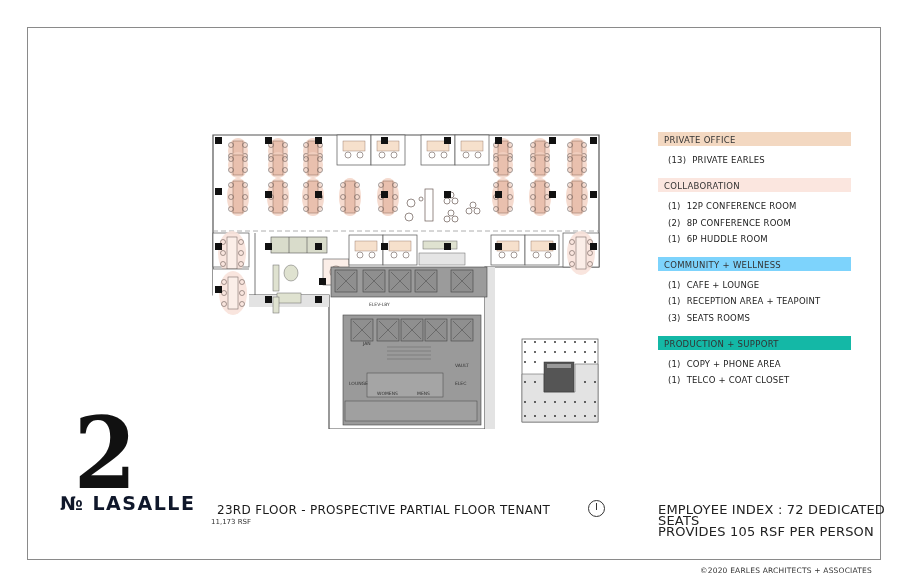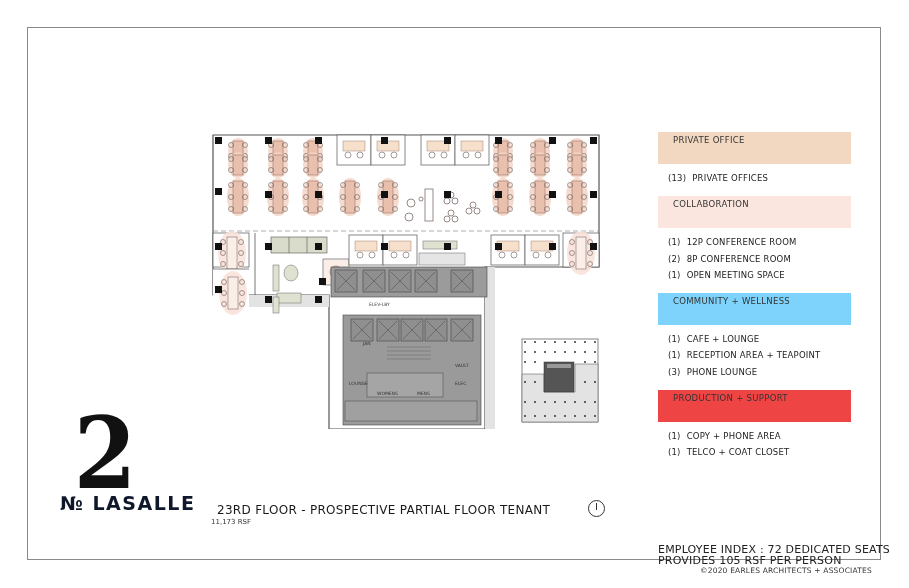--- a/index.html
+++ b/index.html
@@ -20,25 +20,25 @@
   .logo-name { position:absolute; left:60px; top:492px; font-size:19px; letter-spacing:1.5px; font-weight:bold; color:#0f172a; }
 
   
   .title { position:absolute; left:217px; top:503px; font-size:12px; letter-spacing:0.3px; color:#1a1a1a; }
   .subtitle { position:absolute; left:211px; top:518px; font-size:7px; color:#333; }
   .north { position:absolute; left:588px; top:500px; width:17px; height:17px; border:1.3px solid #333; border-radius:50%; box-sizing:border-box; }
   .north::after { content:""; position:absolute; left:6.5px; top:2px; width:1.3px; height:7px; background:#333; }
 
   
   .legend { position:absolute; left:658px; top:132px; width:193px; }
-  .sec-head { height:32px; line-height:17px; padding-left:15px; font-size:8.5px; letter-spacing:0.3px; color:#333; }
+  .sec-head { height:14px; line-height:17px; padding-left:6px; font-size:8.5px; letter-spacing:0.3px; color:#333; }
   .sec-items { padding:6px 0 10px 10px; }
   .item { font-size:8.5px; height:16.3px; line-height:16.3px; letter-spacing:0.2px; color:#222; white-space:nowrap; }
   .item .qty { display:inline-block; margin-right:6px; }
-  .employee { position:absolute; left:658px; top:504px; font-size:11px; line-height:11px; letter-spacing:0.2px; color:#222;margin-top:40px; }
+  .employee { position:absolute; left:658px; top:504px; font-size:13px; line-height:11px; letter-spacing:0.2px; color:#222; }
 </style>
 </head>
 <body>
 
 <div class="frame"></div>
 
 <div class="plan">
   <svg viewBox="0 0 390 296" xmlns="http://www.w3.org/2000/svg">
     <defs>
       <g id="ws">
@@ -282,41 +282,41 @@
 <div class="logo-name">№ LASALLE</div>
 
 <div class="title">23RD FLOOR - PROSPECTIVE PARTIAL FLOOR TENANT</div>
 <div class="subtitle">11,173 RSF</div>
 <div class="north"></div>
 
 <div class="legend">
   <div>
     <div class="sec-head" style="background:#f3d8c1">PRIVATE OFFICE</div>
     <div class="sec-items">
-      <div class="item"><span class="qty">(13)</span><span>PRIVATE OFFICES</span></div>
+      <div class="item"><span class="qty">(13)</span><span>PRIVATE EARLES</span></div>
     </div>
   </div>
   <div>
     <div class="sec-head" style="background:#fbe6df">COLLABORATION</div>
     <div class="sec-items">
       <div class="item"><span class="qty">(1)</span><span>12P CONFERENCE ROOM</span></div>
       <div class="item"><span class="qty">(2)</span><span>8P CONFERENCE ROOM</span></div>
-      <div class="item"><span class="qty">(1)</span><span>OPEN MEETING SPACE</span></div>
+      <div class="item"><span class="qty">(1)</span><span>6P HUDDLE ROOM</span></div>
     </div>
   </div>
   <div>
     <div class="sec-head" style="background:#7dd3fc">COMMUNITY + WELLNESS</div>
     <div class="sec-items">
       <div class="item"><span class="qty">(1)</span><span>CAFE + LOUNGE</span></div>
       <div class="item"><span class="qty">(1)</span><span>RECEPTION AREA + TEAPOINT</span></div>
-      <div class="item"><span class="qty">(3)</span><span>PHONE LOUNGE</span></div>
+      <div class="item"><span class="qty">(3)</span><span>SEATS ROOMS</span></div>
     </div>
   </div>
   <div>
-    <div class="sec-head" style="background:#ef4444">PRODUCTION + SUPPORT</div>
+    <div class="sec-head" style="background:#14b8a6">PRODUCTION + SUPPORT</div>
     <div class="sec-items">
       <div class="item"><span class="qty">(1)</span><span>COPY + PHONE AREA</span></div>
       <div class="item"><span class="qty">(1)</span><span>TELCO + COAT CLOSET</span></div>
     </div>
   </div>
 </div>
 
 <div class="employee">
   <div>EMPLOYEE INDEX : 72 DEDICATED SEATS</div>
   <div>PROVIDES 105  RSF PER PERSON</div>

